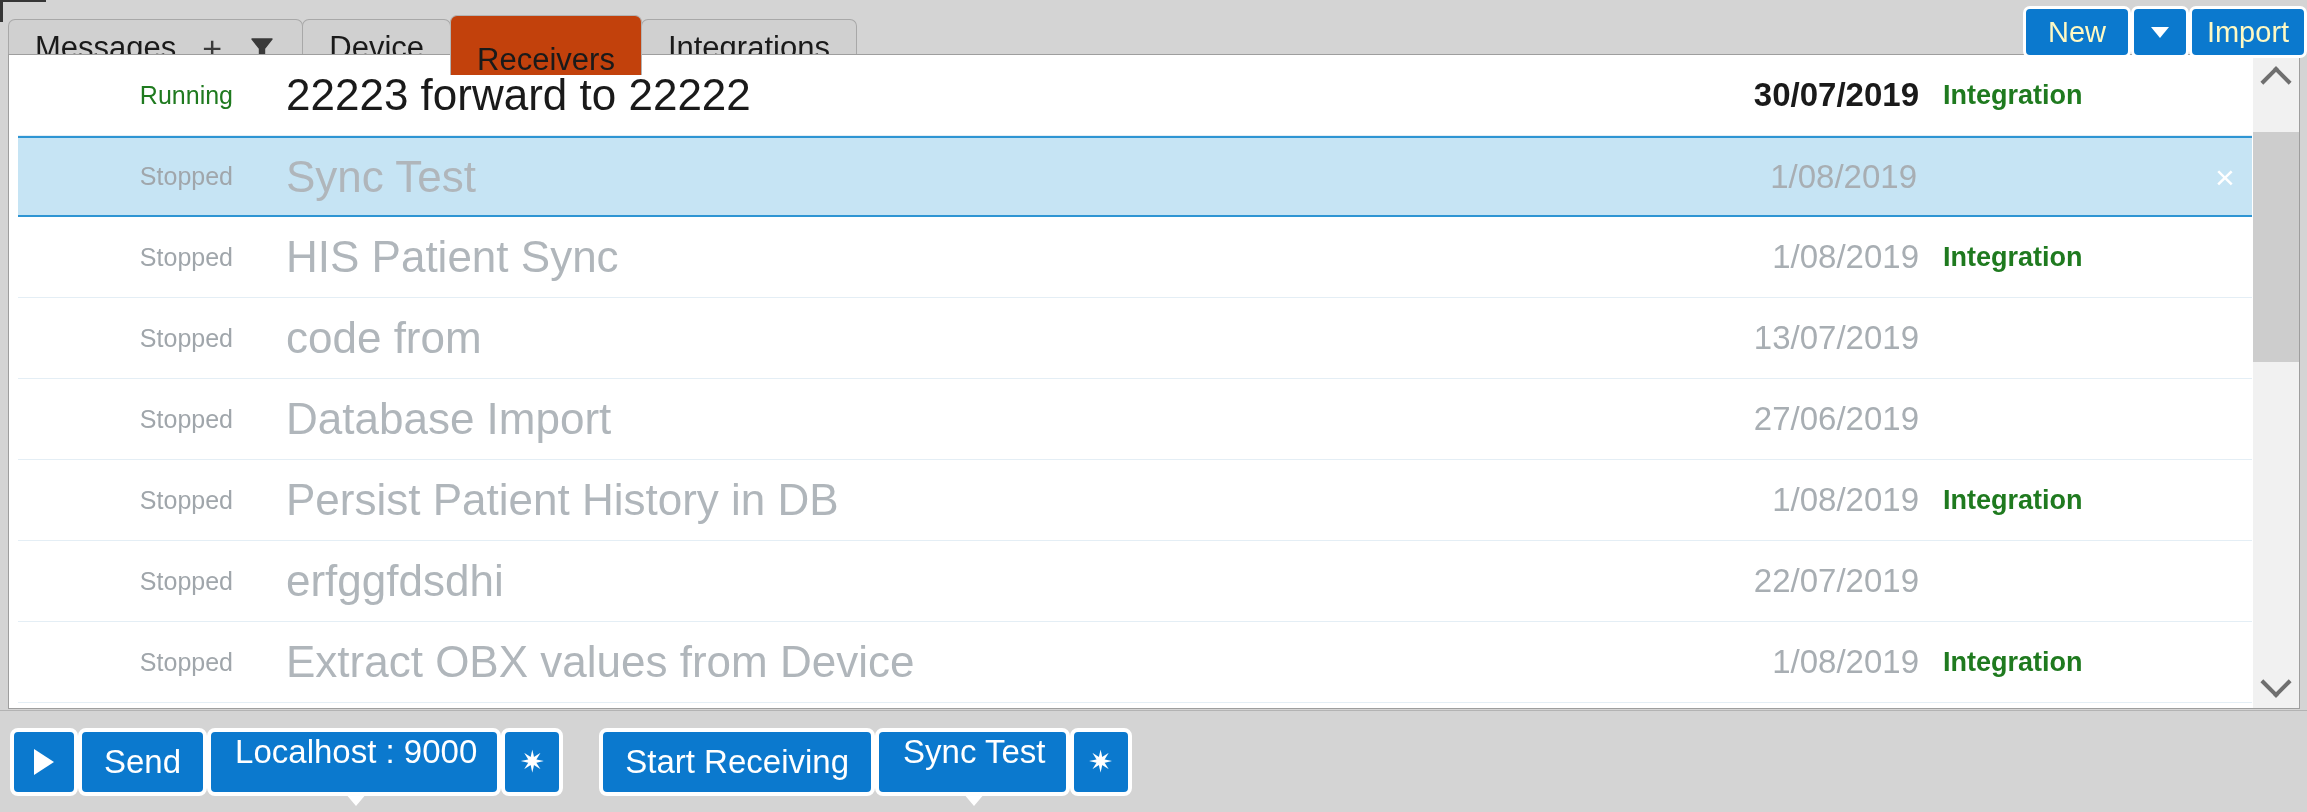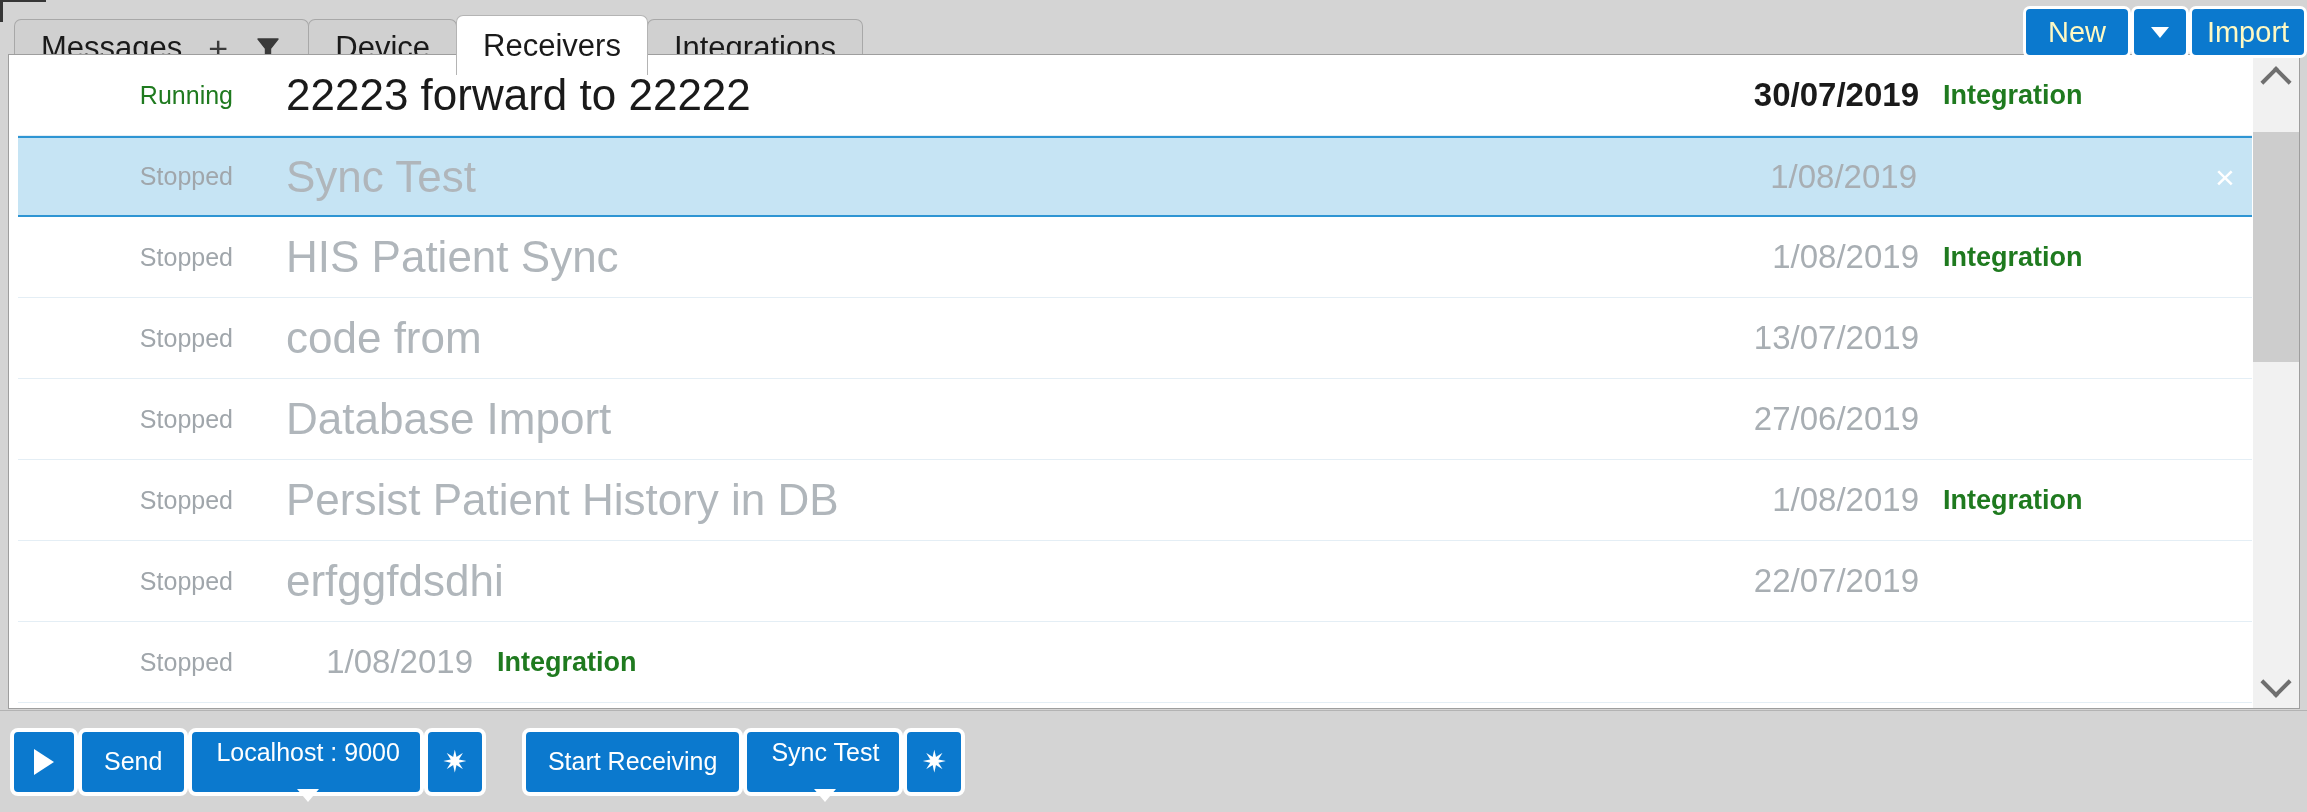--- a/index.html
+++ b/index.html
@@ -23,21 +23,21 @@
   
   .tabstrip {
     position: absolute;
     left: 0;
     top: 0;
     width: 2307px;
     height: 75px;
     background: #d4d4d4;
     display: flex;
     align-items: flex-end;
-    padding-left: 14px;
+    padding-left: 8px;
     box-sizing: border-box;
   }
 
   .tab {
     position: relative;
     height: 56px;
     box-sizing: border-box;
     display: flex;
     align-items: center;
     gap: 22px;
@@ -48,24 +48,25 @@
     background: #d0d0d0;
     color: #1a1a1a;
     font-size: 31px;
     line-height: 1;
     margin-right: -1px;
     cursor: default;
     user-select: none;
   }
 
   .tab.active {
-    background: #ffffff;
+    background: #c2410c;
     border-color: #b4b4b4;
     z-index: 3;
     height: 60px;
+    align-items: flex-end;
   }
 
   .tab-label { white-space: nowrap; }
 
   .tab-icon {
     display: inline-flex;
     align-items: center;
     justify-content: center;
     width: 28px;
     height: 28px;
@@ -273,21 +274,21 @@
     align-items: center;
     gap: 0;
   }
 
   .bbtn {
     background: #0b79ce;
     color: #ffffff;
     border: 4px solid #ffffff;
     border-radius: 8px;
     height: 68px;
-    font-size: 25px;
+    font-size: 33px;
     font-family: "Liberation Sans", sans-serif;
     display: inline-flex;
     align-items: center;
     justify-content: center;
     padding: 0 22px;
     box-sizing: border-box;
     cursor: pointer;
     white-space: nowrap;
   }
 
@@ -424,20 +425,21 @@
       <div class="row">
         <span class="status">Stopped</span>
         <span class="name">erfggfdsdhi</span>
         <span class="date">22/07/2019</span>
         <span class="type"></span>
         <span class="closer hidden">×</span>
       </div>
 
       <div class="row">
         <span class="status">Stopped</span>
+        <span class="name">Extract OBX values from Device</span>
         <span class="date">1/08/2019</span>
         <span class="type">Integration</span>
         <span class="closer hidden">×</span>
       </div>
 
     </div>
 
     <div class="scrollbar">
       <div class="sb-arrow">
         <span class="chev up"></span>

